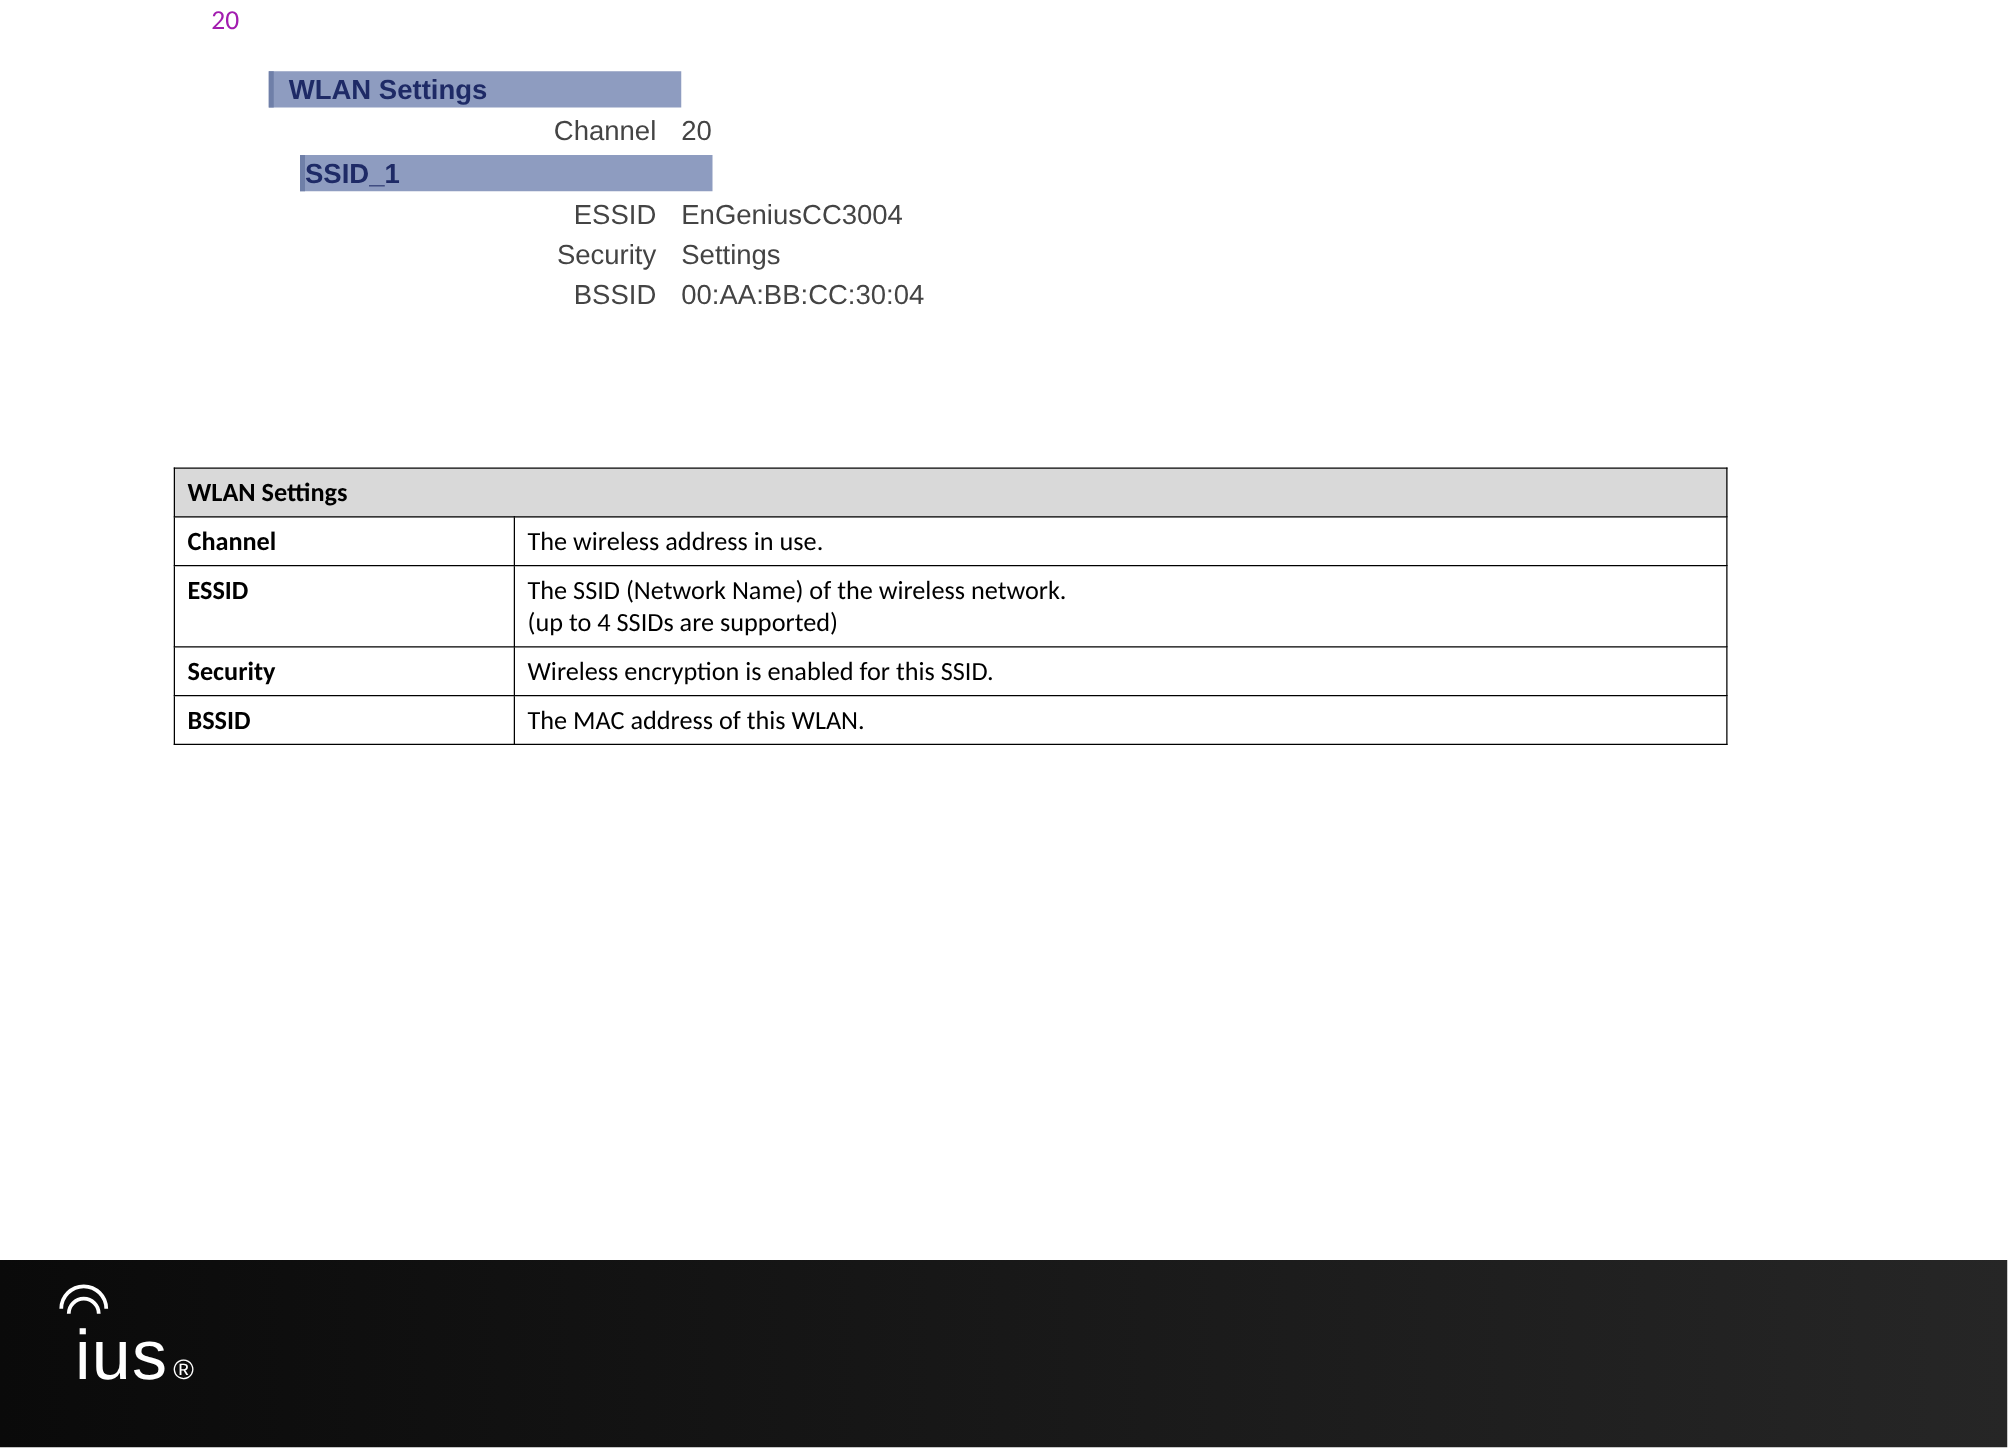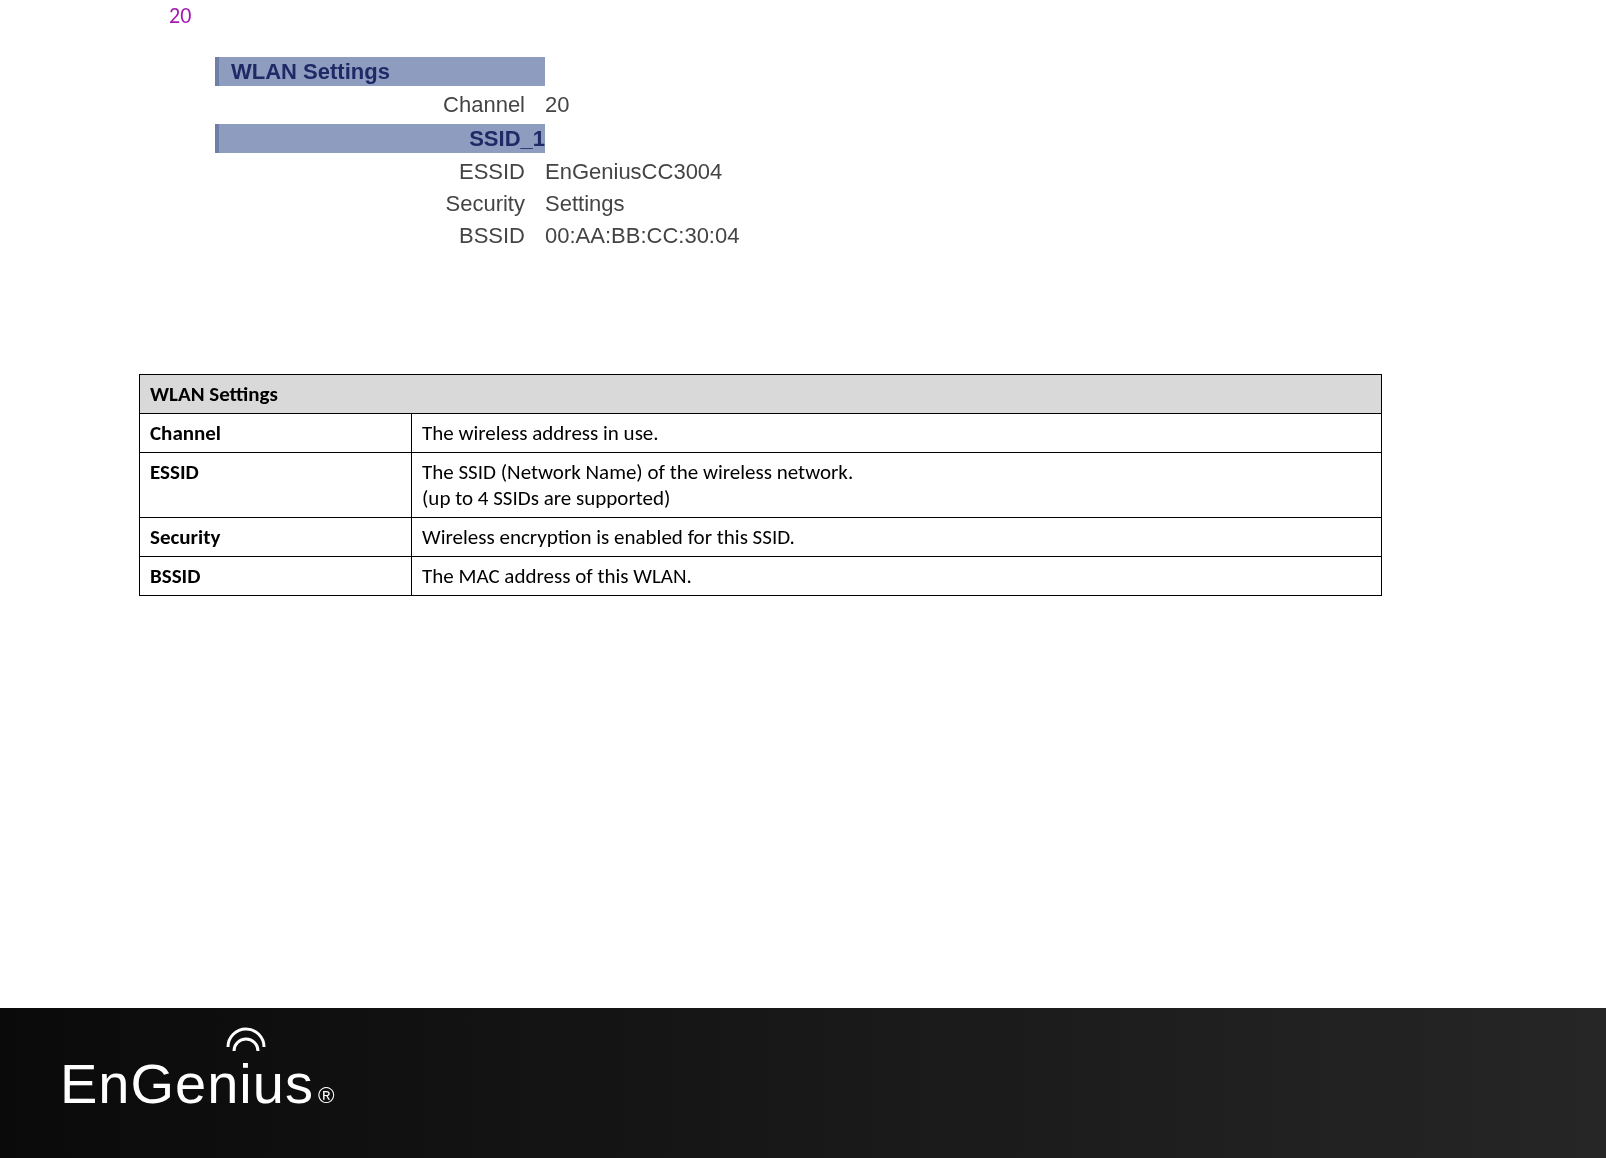--- a/index.html
+++ b/index.html
@@ -39,23 +39,24 @@
     font-weight: bold;
     height: 29px;
     line-height: 29px;
     padding-left: 12px;
     width: 330px;
     border-left: 4px solid #6f7fa8;
     box-sizing: border-box;
     margin-bottom: 6px;
   }
   .section-bar.center {
-    text-align: right;
+    text-align: left;
     padding-left: 0;
     font-weight: bold;
+    margin-left: 25px;
   }
 
   .kv-row {
     display: flex;
     align-items: baseline;
     margin: 6px 0;
   }
   .kv-label {
     width: 330px;
     text-align: right;
@@ -173,21 +174,20 @@
   </tr>
   <tr>
     <td class="col-name">BSSID</td>
     <td>The MAC address of this WLAN.</td>
   </tr>
 </tbody>
   </table>
 
 <div class="footer">
   <div class="logo">
-    <span>EnGen</span>
       <span class="g-wrap">
       <svg class="arc" width="48" height="32" viewBox="0 0 48 32">
         <path d="M6 26 A18 18 0 0 1 42 26" stroke="#ffffff" stroke-width="3" fill="none"></path>
         <path d="M12 30 A12 12 0 0 1 36 30" stroke="#ffffff" stroke-width="3" fill="none"></path>
       </svg>i</span>
       <span>us</span>
       <sup>®</sup>
   </div>
 </div>
 

